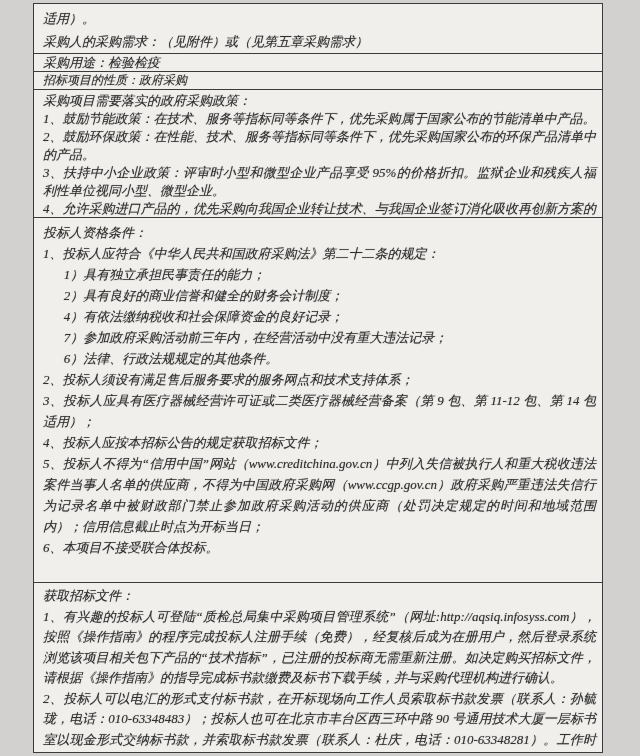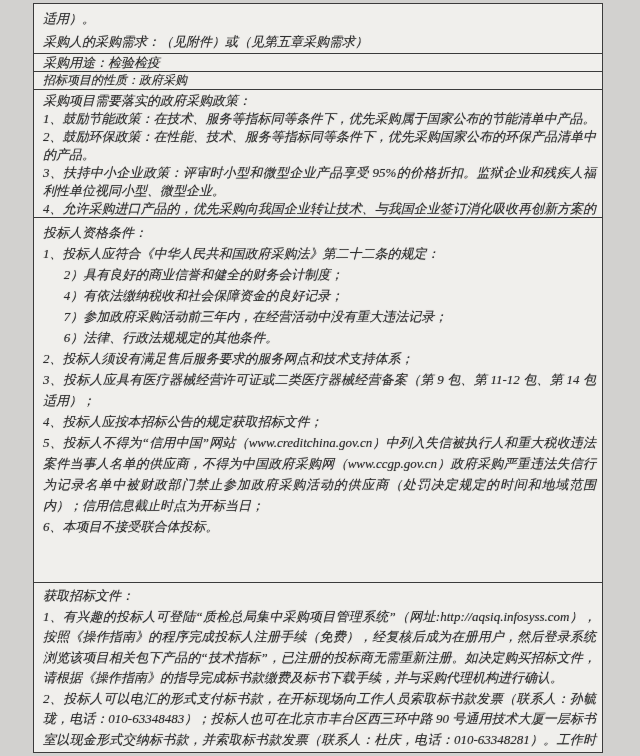--- a/index.html
+++ b/index.html
@@ -62,20 +62,21 @@
       <div class="row row-policies">
         <p class="para">采购项目需要落实的政府采购政策：</p>
         <p class="para">1、鼓励节能政策：在技术、服务等指标同等条件下，优先采购属于国家公布的节能清单中产品。</p>
         <p class="para">2、鼓励环保政策：在性能、技术、服务等指标同等条件下，优先采购国家公布的环保产品清单中的产品。</p>
         <p class="para">3、扶持中小企业政策：评审时小型和微型企业产品享受 95%的价格折扣。监狱企业和残疾人福利性单位视同小型、微型企业。</p>
         <p class="para">4、允许采购进口产品的，优先采购向我国企业转让技术、与我国企业签订消化吸收再创新方案的供应商的进口产品。</p>
       </div>
       <div class="row row-qualifications">
         <p class="para">投标人资格条件：</p>
         <p class="para">1、投标人应符合《中华人民共和国政府采购法》第二十二条的规定：</p>
+        <p class="para indent">1）具有独立承担民事责任的能力；</p>
         <p class="para indent">2）具有良好的商业信誉和健全的财务会计制度；</p>
         <p class="para indent">4）有依法缴纳税收和社会保障资金的良好记录；</p>
         <p class="para indent">7）参加政府采购活动前三年内，在经营活动中没有重大违法记录；</p>
         <p class="para indent">6）法律、行政法规规定的其他条件。</p>
         <p class="para">2、投标人须设有满足售后服务要求的服务网点和技术支持体系；</p>
         <p class="para">3、投标人应具有医疗器械经营许可证或二类医疗器械经营备案（第 9 包、第 11-12 包、第 14 包适用）；</p>
         <p class="para">4、投标人应按本招标公告的规定获取招标文件；</p>
         <p class="para">5、投标人不得为“信用中国”网站（www.creditchina.gov.cn）中列入失信被执行人和重大税收违法案件当事人名单的供应商，不得为中国政府采购网（www.ccgp.gov.cn）政府采购严重违法失信行为记录名单中被财政部门禁止参加政府采购活动的供应商（处罚决定规定的时间和地域范围内）；信用信息截止时点为开标当日；</p>
         <p class="para">6、本项目不接受联合体投标。</p>
       </div>

